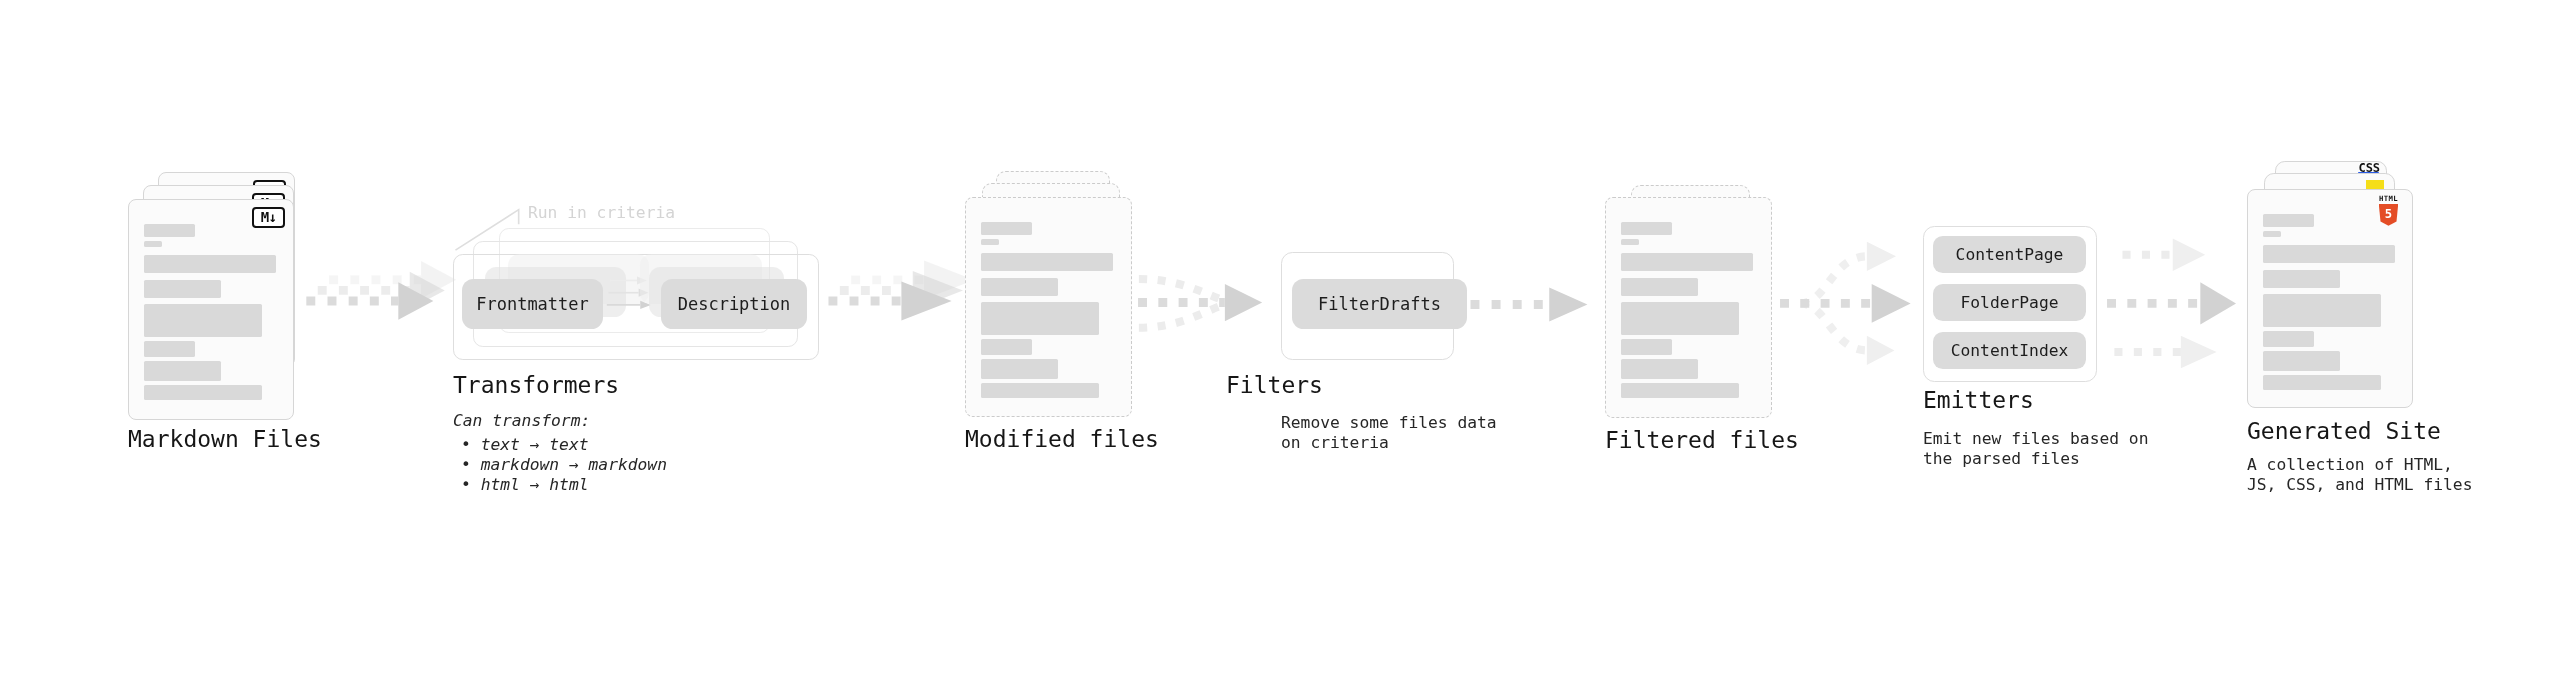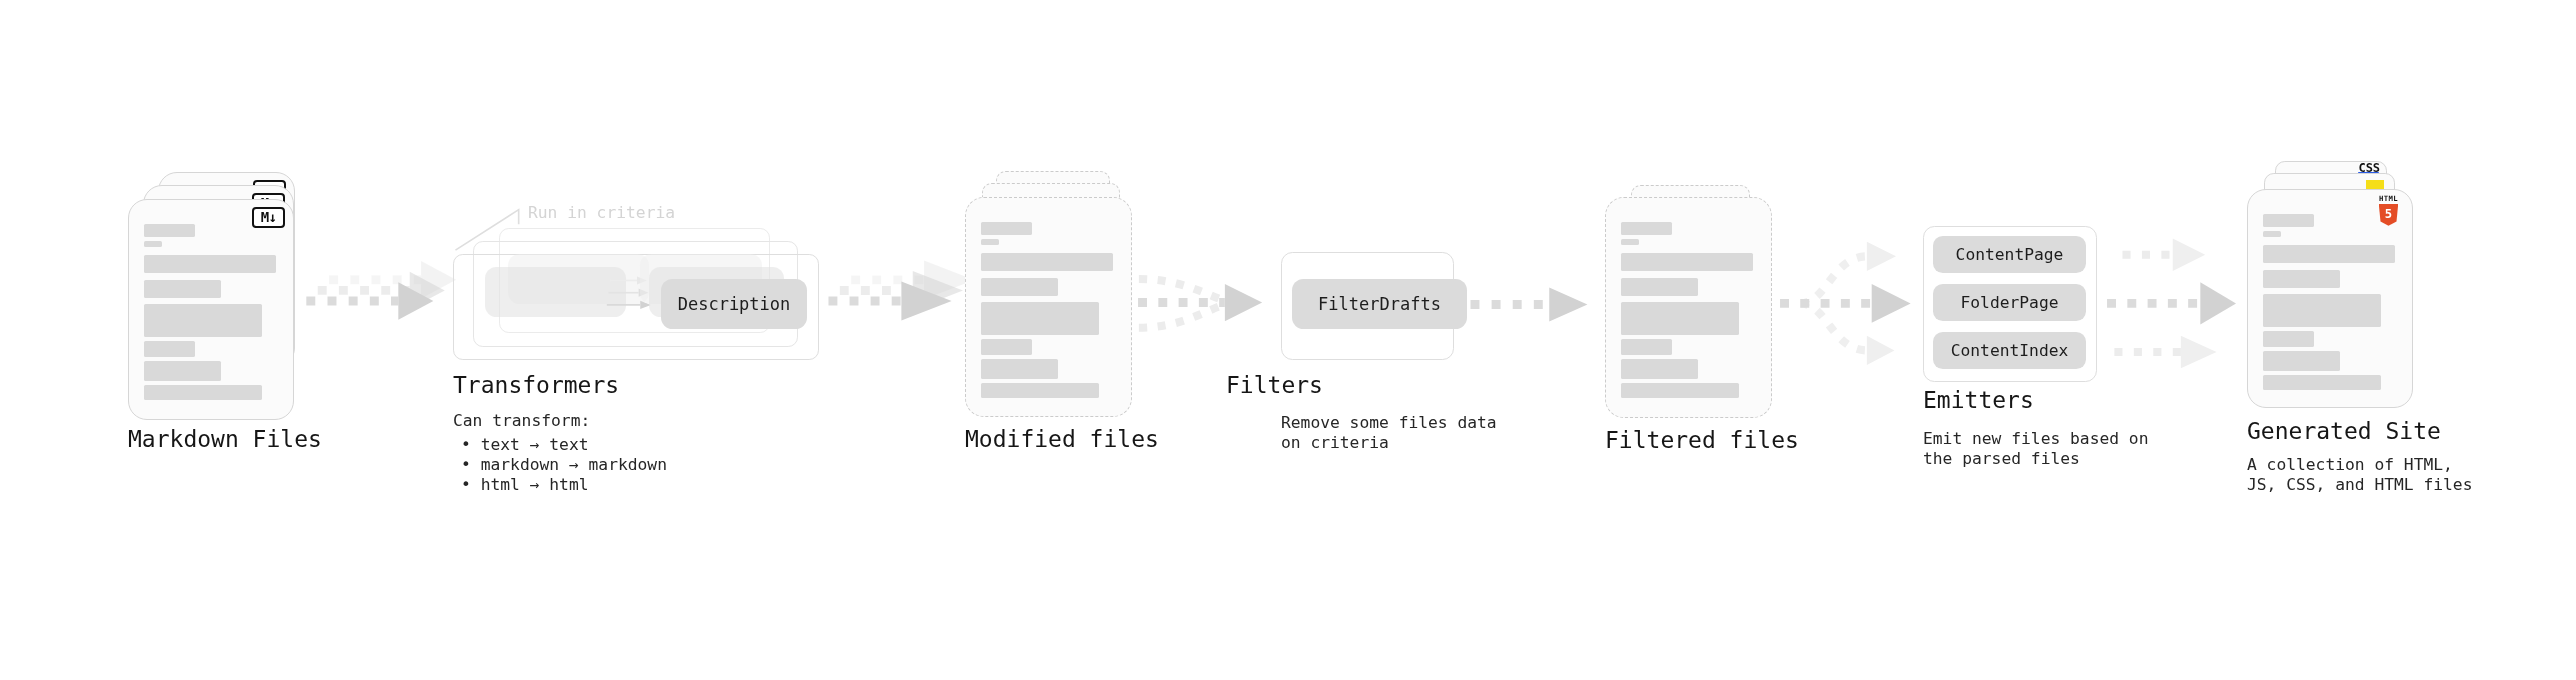--- a/index.html
+++ b/index.html
@@ -6,21 +6,21 @@
   html,body { background:#ffffff; }
   body {
     width:2576px; height:681px; overflow:hidden; position:relative;
     font-family:"DejaVu Sans Mono","Liberation Mono",monospace;
     color:#161616;
   }
   #canvas { position:absolute; left:0; top:0; width:2576px; height:681px; background:#ffffff; }
 
   
   .doc {
-    position:absolute; background:#fbfbfb; border:1.6px solid #d6d6d6; border-radius:19px;
+    position:absolute; background:#fbfbfb; border:1.6px solid #d6d6d6; border-radius:8px;
   }
   .doc.dashed { border:1.6px dashed #cbcbcb; }
   .bar { position:absolute; left:14.6px; background:#d9d9d9; border-radius:1.6px; }
 
   
   .badge-md {
     position:absolute; right:8.1px; top:7.3px; width:33px; height:20.3px;
     border:2.4px solid #111; border-radius:4.1px; background:#fff;
     font-size:14px; font-weight:bold; color:#111;
     display:flex; align-items:center; justify-content:center; letter-spacing:-0.8px;
@@ -38,21 +38,21 @@
     font-size:17px; color:#1d1d1d; white-space:nowrap;
   }
   .pill.ghost2 { background:#e3e3e3; opacity:.6; }
   .pill.ghost3 { background:#ededed; opacity:.5; }
 
   
   .stage-title { position:absolute; font-size:23px; line-height:24.4px; color:#161616; white-space:nowrap; }
   .stage-sub   { position:absolute; font-size:16.3px; line-height:19.5px; color:#262626; white-space:nowrap; }
   .stage-sub div { white-space:nowrap; }
   .annotation  { position:absolute; font-size:16.3px; color:#d4d4d4; white-space:nowrap; }
-  .bullets div { line-height:20.3px; }
+  .bullets div { line-height:20.3px;font-style:italic; }
 
   
   .css-badge { position:absolute; right:8.1px; top:3.3px; width:19.5px; text-align:center;
                font-size:12px; font-weight:bold; color:#111; line-height:6.5px; }
   .css-bar   { position:absolute; right:7.3px; top:9.8px; width:20.3px; height:3.3px; background:#2b5ce6; border-radius:0.8px; }
   .js-badge  { position:absolute; right:9.8px; top:5.7px; width:18px; height:9px; background:#f5de19; }
   .html5-icon { position:absolute; right:13px; top:4.9px; width:21px; text-align:center; }
   .html5-word { font-size:7.3px; font-weight:bold; letter-spacing:0.4px; color:#111; line-height:8.1px; }
   .html5-shield {
     margin:0.8px auto 0; width:19.5px; height:22px; background:#e44d26;
@@ -104,20 +104,21 @@
     <polyline points="8,58 86,8 86,26" fill="none" stroke="#dedede" stroke-width="2"></polyline>
   </svg>
   <div class="annotation" style="left:528px;top:203px">Run in criteria</div>
 
   <div class="panel g3" style="left:499px;top:228px;width:271px;height:105px"></div>
   <div class="panel g2" style="left:473px;top:241px;width:325px;height:106px"></div>
   <div class="panel" style="left:453px;top:254px;width:366px;height:106px"></div>
 
   <div class="pill ghost3" style="left:508px;top:254px;width:141px;height:50px"></div>
   <div class="pill ghost2" style="left:485px;top:267px;width:141px;height:50px"></div>
+  <div class="pill" style="left:462px;top:279px;width:141px;height:50px">Frontmatter</div>
 
   <svg style="left:606px;top:273px;width:53px;height:41px" viewBox="0 0 65 50" width="53" height="41">
     <line x1="5" y1="9" x2="38" y2="9" stroke="#ececec" stroke-width="2"></line>
       <polygon points="38,4 38,14 50,9" fill="#e8e8e8"></polygon>
     <line x1="3" y1="24" x2="40" y2="24" stroke="#e3e3e3" stroke-width="2"></line>
       <polygon points="40,19 40,29 52,24" fill="#dedede"></polygon>
     <line x1="1" y1="39" x2="42" y2="39" stroke="#d9d9d9" stroke-width="2"></line>
       <polygon points="42,34 42,44 55,39" fill="#d2d2d2"></polygon>
   </svg>
 

